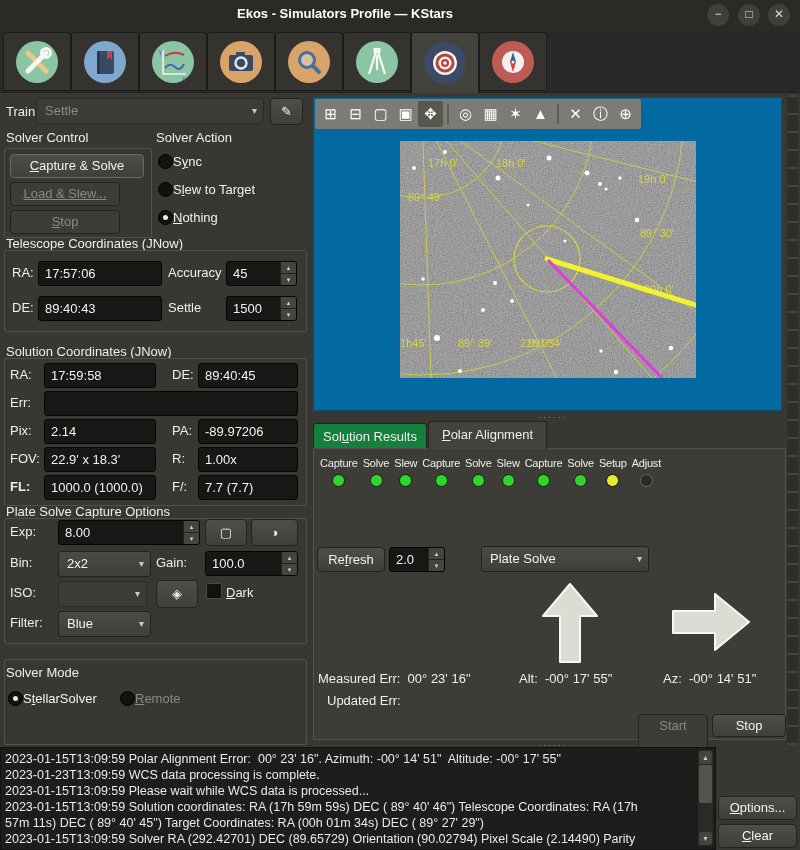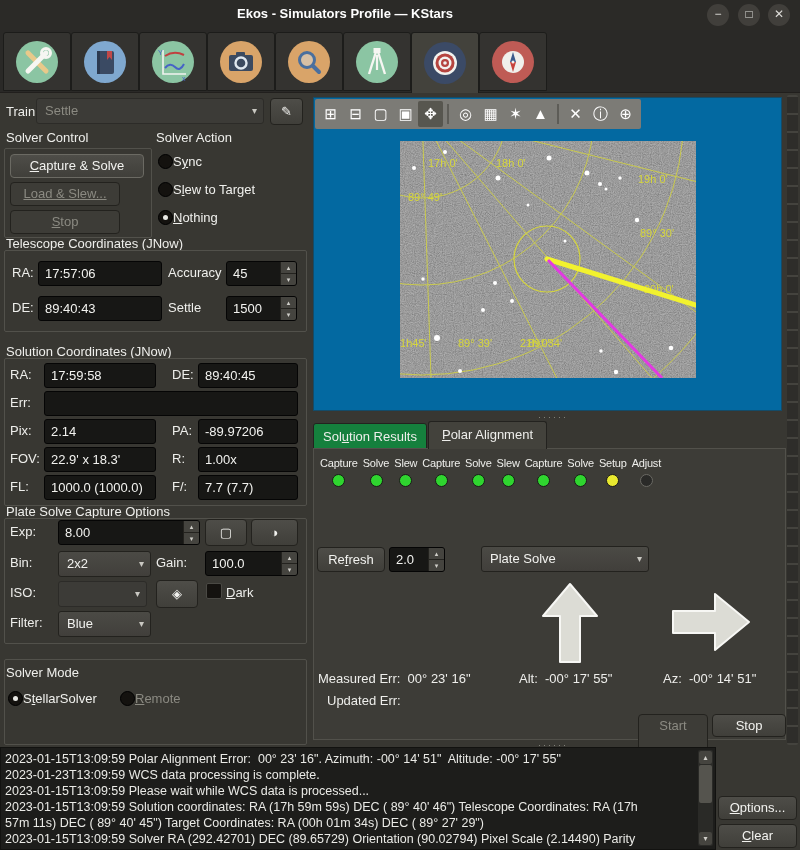--- a/index.html
+++ b/index.html
@@ -217,21 +217,21 @@
     <div class="flabel" style="left:10px;top:303px;">Err:</div>
     <div class="field" style="left:44px;top:299px;width:254px;"></div>
     <div class="flabel" style="left:10px;top:331px;">Pix:</div>
     <div class="field" style="left:44px;top:327px;width:112px;">2.14</div>
     <div class="flabel" style="left:172px;top:331px;">PA:</div>
     <div class="field" style="left:198px;top:327px;width:100px;">-89.97206</div>
     <div class="flabel" style="left:10px;top:359px;">FOV:</div>
     <div class="field" style="left:44px;top:355px;width:112px;">22.9' x 18.3'</div>
     <div class="flabel" style="left:172px;top:359px;">R:</div>
     <div class="field" style="left:198px;top:355px;width:100px;">1.00x</div>
-    <div class="flabel" style="left:10px;top:387px;">FL:</div>
+    <div class="flabel" style="left:10px;top:387px;font-weight:bold;">FL:</div>
     <div class="field" style="left:44px;top:383px;width:112px;">1000.0 (1000.0)</div>
     <div class="flabel" style="left:172px;top:387px;">F/:</div>
     <div class="field" style="left:198px;top:383px;width:100px;">7.7 (7.7)</div>
 
     <div class="sectitle" style="left:6px;top:412px;">Plate Solve Capture Options</div>
     <div class="gbox" style="left:4px;top:426px;width:301px;height:124px;"></div>
     <div class="flabel" style="left:10px;top:432px;">Exp:</div>
     <div class="spin" style="left:58px;top:428px;width:142px;">
       <span class="sval">8.00</span>
       <span class="sarr up">▴</span>

